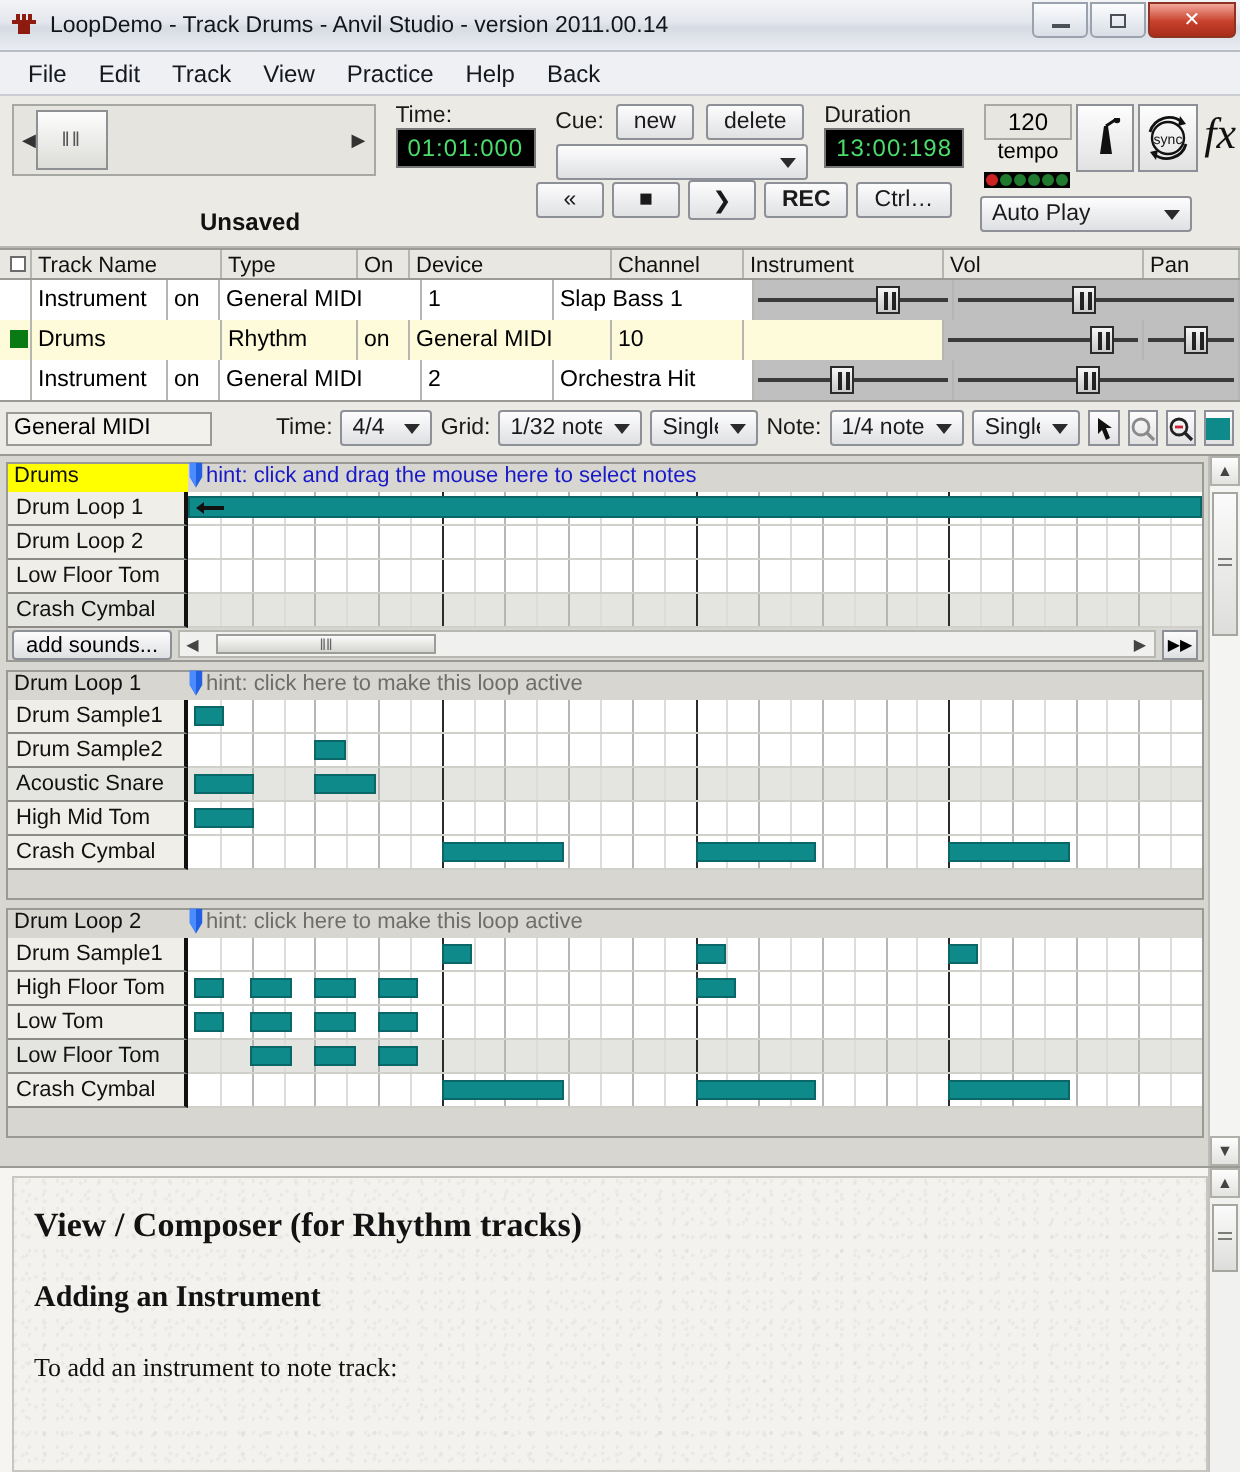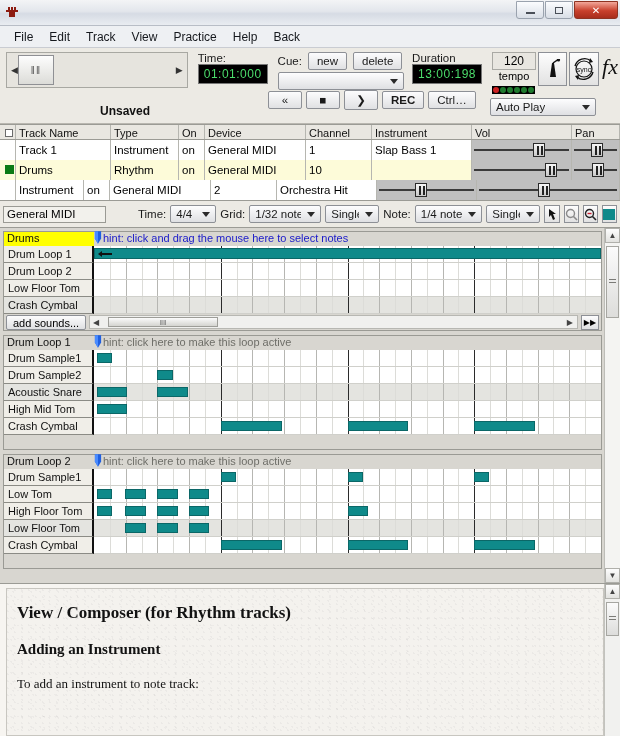--- a/index.html
+++ b/index.html
@@ -326,20 +326,21 @@
 
   <div class="titlebar">
     <div class="appicon">
       <svg width="16" height="16" viewBox="0 0 16 16">
         <path d="M2 5 L14 5 L14 7 L11 7 L11 12 L5 12 L5 7 L2 7 Z" fill="#8d1b10"></path>
         <rect x="4" y="2" width="2" height="3" fill="#8d1b10"></rect>
         <rect x="7" y="2" width="2" height="3" fill="#8d1b10"></rect>
         <rect x="10" y="2" width="2" height="3" fill="#8d1b10"></rect>
       </svg>
     </div>
+    <div class="title-text">LoopDemo - Track Drums - Anvil Studio - version 2011.00.14</div>
     <div class="wincontrols">
       <div class="wb">
           <span class="dash"></span>
         </div>
       <div class="wb">
           <span class="sq"></span>
         </div>
       <div class="wb close">
         <span>✕</span>
       </div>
@@ -451,21 +452,20 @@
       <div class="c-on">On</div>
       <div class="c-dev">Device</div>
       <div class="c-chan">Channel</div>
       <div class="c-inst">Instrument</div>
       <div class="c-vol">Vol</div>
       <div class="c-pan">Pan</div>
     </div>
     <div id="track-rows">
         <div class="tt-row">
           <div class="c-chk"></div>
-          <div class="c-name">Track 1</div>
           <div class="c-type">Instrument</div>
           <div class="c-on">on</div>
           <div class="c-dev">General MIDI</div>
           <div class="c-chan">1</div>
           <div class="c-inst">Slap Bass 1</div>
           <div class="c-vol slider">
             <span class="track"></span>
             <span class="thumb" style="left:61.92%"></span>
           </div>
           <div class="c-pan slider">
@@ -968,60 +968,20 @@
               <span class="vline vmed" style="left:87.5%"></span>
               <span class="vline vmin" style="left:90.625%"></span>
               <span class="vline vmed" style="left:93.75%"></span>
               <span class="vline vmin" style="left:96.875%"></span>
               <span class="note" style="left:25%;width:3%"></span>
               <span class="note" style="left:50%;width:3%"></span>
               <span class="note" style="left:75%;width:3%"></span>
             </div>
           </div>
           <div class="gridrow">
-            <div class="rowlabel">Low Tom</div>
-            <div class="grid">
-              <span class="vline vmin" style="left:3.125%"></span>
-              <span class="vline vmed" style="left:6.25%"></span>
-              <span class="vline vmin" style="left:9.375%"></span>
-              <span class="vline vmed" style="left:12.5%"></span>
-              <span class="vline vmin" style="left:15.625%"></span>
-              <span class="vline vmed" style="left:18.75%"></span>
-              <span class="vline vmin" style="left:21.875%"></span>
-              <span class="vline vmajor" style="left:25%"></span>
-              <span class="vline vmin" style="left:28.125%"></span>
-              <span class="vline vmed" style="left:31.25%"></span>
-              <span class="vline vmin" style="left:34.375%"></span>
-              <span class="vline vmed" style="left:37.5%"></span>
-              <span class="vline vmin" style="left:40.625%"></span>
-              <span class="vline vmed" style="left:43.75%"></span>
-              <span class="vline vmin" style="left:46.875%"></span>
-              <span class="vline vmajor" style="left:50%"></span>
-              <span class="vline vmin" style="left:53.125%"></span>
-              <span class="vline vmed" style="left:56.25%"></span>
-              <span class="vline vmin" style="left:59.375%"></span>
-              <span class="vline vmed" style="left:62.5%"></span>
-              <span class="vline vmin" style="left:65.625%"></span>
-              <span class="vline vmed" style="left:68.75%"></span>
-              <span class="vline vmin" style="left:71.875%"></span>
-              <span class="vline vmajor" style="left:75%"></span>
-              <span class="vline vmin" style="left:78.125%"></span>
-              <span class="vline vmed" style="left:81.25%"></span>
-              <span class="vline vmin" style="left:84.375%"></span>
-              <span class="vline vmed" style="left:87.5%"></span>
-              <span class="vline vmin" style="left:90.625%"></span>
-              <span class="vline vmed" style="left:93.75%"></span>
-              <span class="vline vmin" style="left:96.875%"></span>
-              <span class="note" style="left:0.5%;width:3%"></span>
-              <span class="note" style="left:6.2%;width:4%"></span>
-              <span class="note" style="left:12.5%;width:4%"></span>
-              <span class="note" style="left:18.7%;width:4%"></span>
-            </div>
-          </div>
-          <div class="gridrow">
             <div class="rowlabel">High Floor Tom</div>
             <div class="grid">
               <span class="vline vmin" style="left:3.125%"></span>
               <span class="vline vmed" style="left:6.25%"></span>
               <span class="vline vmin" style="left:9.375%"></span>
               <span class="vline vmed" style="left:12.5%"></span>
               <span class="vline vmin" style="left:15.625%"></span>
               <span class="vline vmed" style="left:18.75%"></span>
               <span class="vline vmin" style="left:21.875%"></span>
               <span class="vline vmajor" style="left:25%"></span>
@@ -1046,20 +1006,60 @@
               <span class="vline vmin" style="left:84.375%"></span>
               <span class="vline vmed" style="left:87.5%"></span>
               <span class="vline vmin" style="left:90.625%"></span>
               <span class="vline vmed" style="left:93.75%"></span>
               <span class="vline vmin" style="left:96.875%"></span>
               <span class="note" style="left:0.5%;width:3%"></span>
               <span class="note" style="left:6.2%;width:4%"></span>
               <span class="note" style="left:12.5%;width:4%"></span>
               <span class="note" style="left:18.7%;width:4%"></span>
               <span class="note" style="left:50%;width:4%"></span>
+            </div>
+          </div>
+          <div class="gridrow">
+            <div class="rowlabel">Low Tom</div>
+            <div class="grid">
+              <span class="vline vmin" style="left:3.125%"></span>
+              <span class="vline vmed" style="left:6.25%"></span>
+              <span class="vline vmin" style="left:9.375%"></span>
+              <span class="vline vmed" style="left:12.5%"></span>
+              <span class="vline vmin" style="left:15.625%"></span>
+              <span class="vline vmed" style="left:18.75%"></span>
+              <span class="vline vmin" style="left:21.875%"></span>
+              <span class="vline vmajor" style="left:25%"></span>
+              <span class="vline vmin" style="left:28.125%"></span>
+              <span class="vline vmed" style="left:31.25%"></span>
+              <span class="vline vmin" style="left:34.375%"></span>
+              <span class="vline vmed" style="left:37.5%"></span>
+              <span class="vline vmin" style="left:40.625%"></span>
+              <span class="vline vmed" style="left:43.75%"></span>
+              <span class="vline vmin" style="left:46.875%"></span>
+              <span class="vline vmajor" style="left:50%"></span>
+              <span class="vline vmin" style="left:53.125%"></span>
+              <span class="vline vmed" style="left:56.25%"></span>
+              <span class="vline vmin" style="left:59.375%"></span>
+              <span class="vline vmed" style="left:62.5%"></span>
+              <span class="vline vmin" style="left:65.625%"></span>
+              <span class="vline vmed" style="left:68.75%"></span>
+              <span class="vline vmin" style="left:71.875%"></span>
+              <span class="vline vmajor" style="left:75%"></span>
+              <span class="vline vmin" style="left:78.125%"></span>
+              <span class="vline vmed" style="left:81.25%"></span>
+              <span class="vline vmin" style="left:84.375%"></span>
+              <span class="vline vmed" style="left:87.5%"></span>
+              <span class="vline vmin" style="left:90.625%"></span>
+              <span class="vline vmed" style="left:93.75%"></span>
+              <span class="vline vmin" style="left:96.875%"></span>
+              <span class="note" style="left:0.5%;width:3%"></span>
+              <span class="note" style="left:6.2%;width:4%"></span>
+              <span class="note" style="left:12.5%;width:4%"></span>
+              <span class="note" style="left:18.7%;width:4%"></span>
             </div>
           </div>
           <div class="gridrow shade">
             <div class="rowlabel">Low Floor Tom</div>
             <div class="grid">
               <span class="vline vmin" style="left:3.125%"></span>
               <span class="vline vmed" style="left:6.25%"></span>
               <span class="vline vmin" style="left:9.375%"></span>
               <span class="vline vmed" style="left:12.5%"></span>
               <span class="vline vmin" style="left:15.625%"></span>

